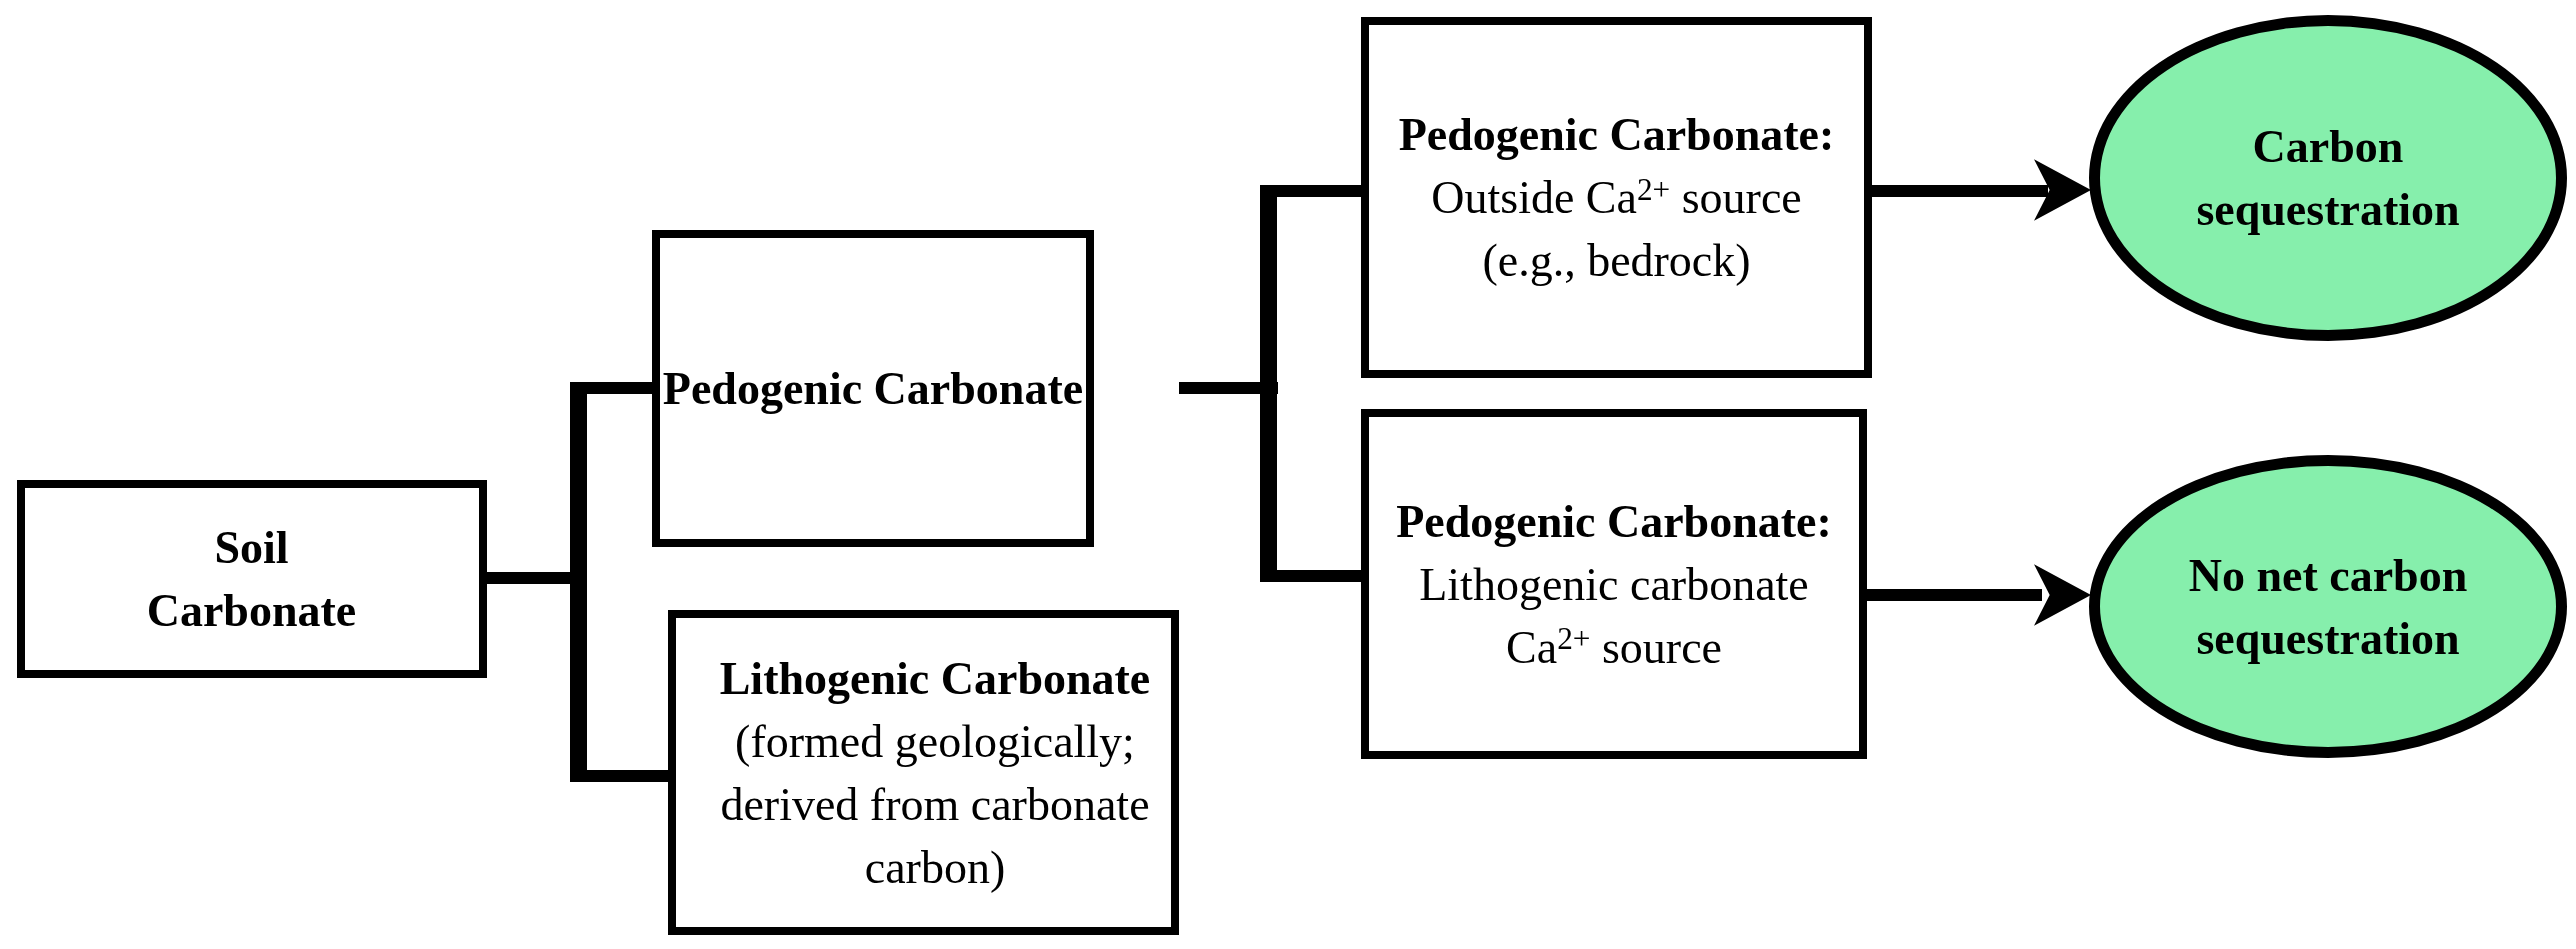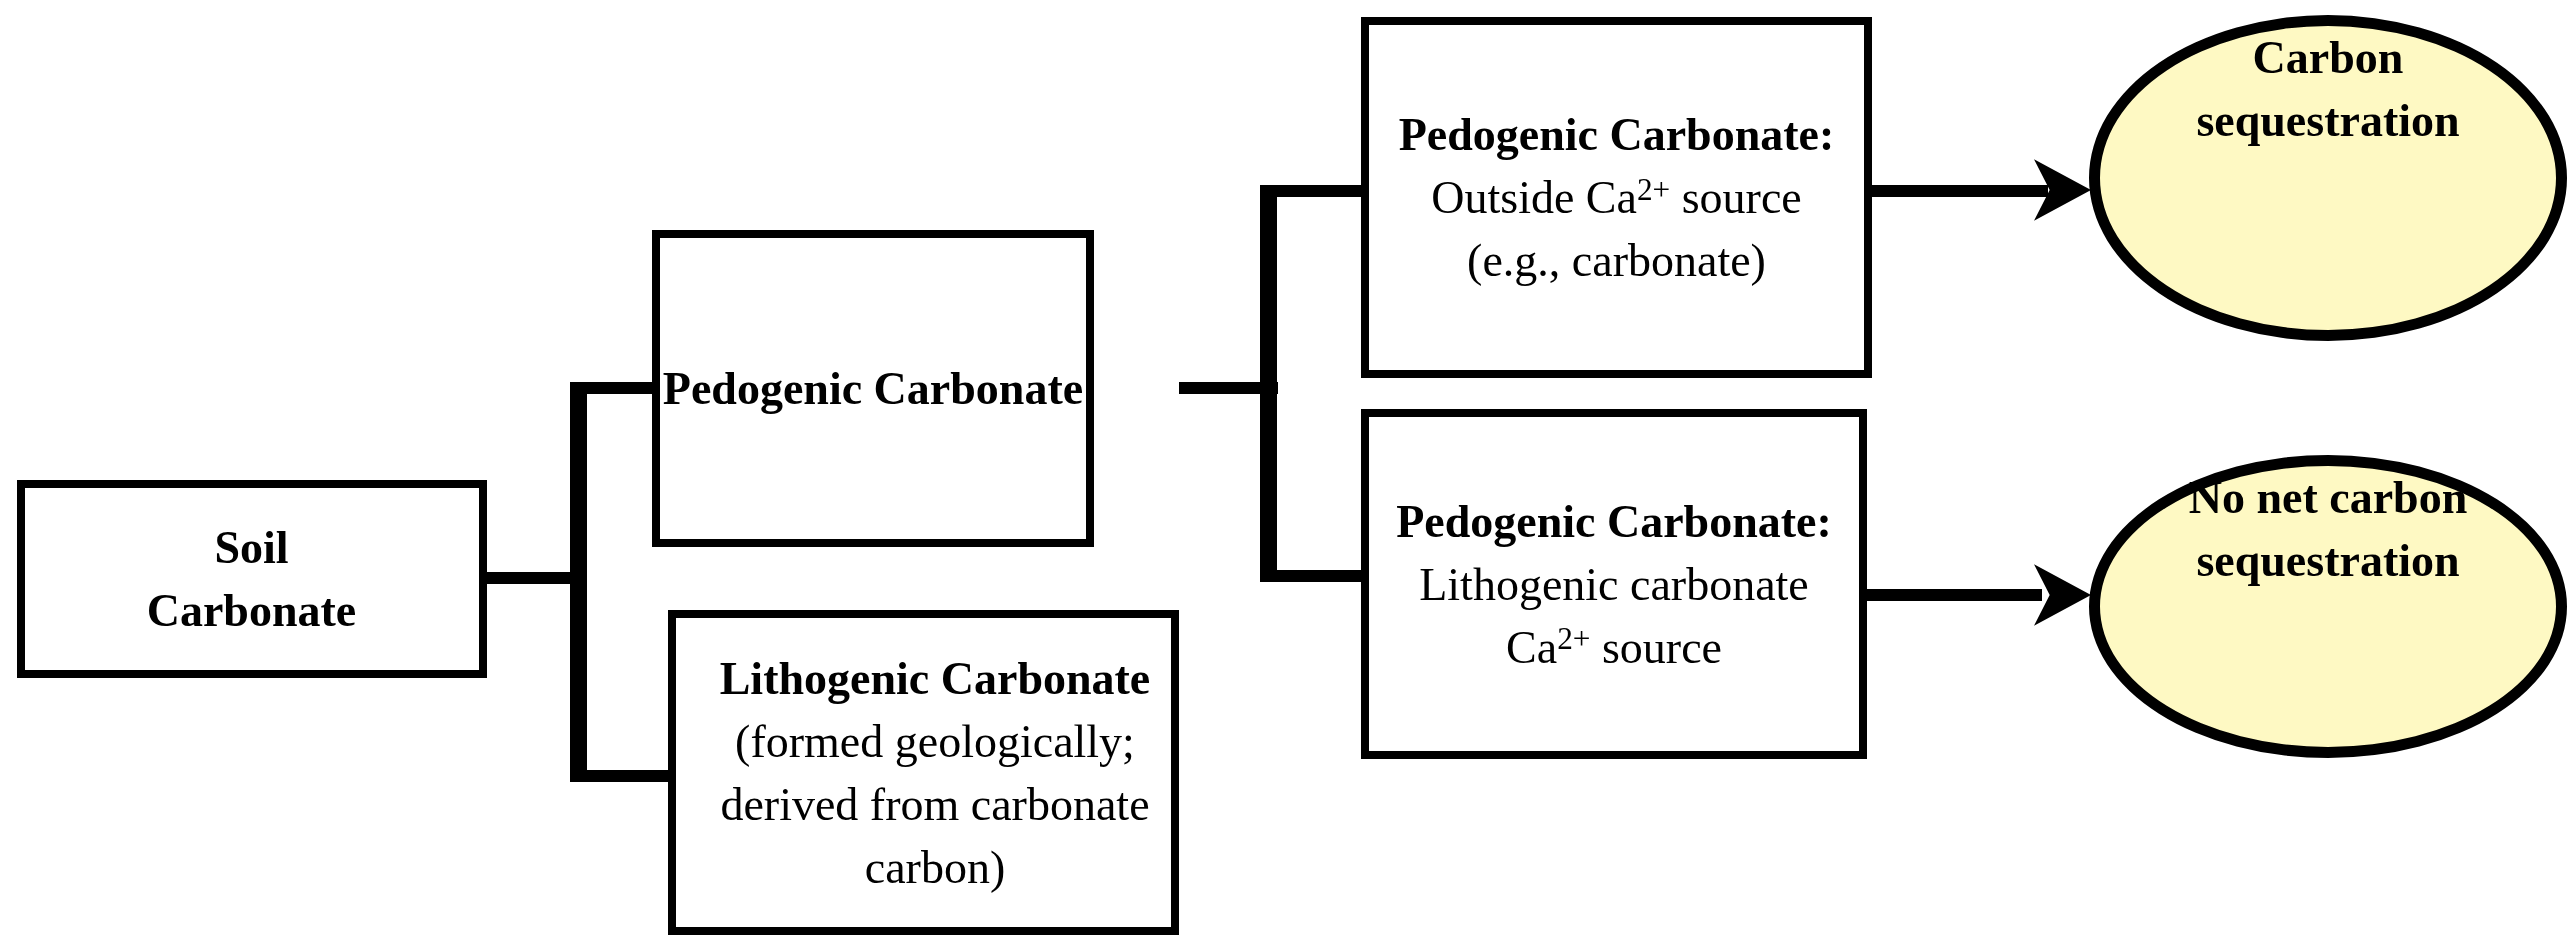--- a/index.html
+++ b/index.html
@@ -28,23 +28,24 @@
     text-align: right;
     font-size: 46px;
     line-height: 63px;
     z-index: 3;
   }
   .ellipse {
     position: absolute;
     box-sizing: border-box;
     border: 11.5px solid #000000;
     border-radius: 50%;
-    background: #fef9c3;
+    background: #86efac;
     display: flex;
     flex-direction: column;
+    justify-content: center;
     align-items: center;
     text-align: center;
     font-size: 46px;
     line-height: 63px;
     font-weight: bold;
     z-index: 3;
   }
   .bold { font-weight: bold; }
   .line {
     position: absolute;
@@ -116,21 +117,21 @@
     <div>(formed geologically;</div>
     <div>derived from carbonate</div>
     <div>carbon)</div>
   </div>
 
   <div class="node" id="outside-box">
     <div class="bold">Pedogenic Carbonate:</div>
     <div>
       <span>Outside Ca</span><sup class="ion">2+</sup><span> source</span>
     </div>
-    <div>(e.g., carbonate)</div>
+    <div>(e.g., bedrock)</div>
   </div>
 
   <div class="node" id="preexisting-box">
     <div class="bold">Pedogenic Carbonate:</div>
     <div>Lithogenic carbonate</div>
     <div>
       <span>Ca</span><sup class="ion">2+</sup><span> source</span>
     </div>
   </div>
 

